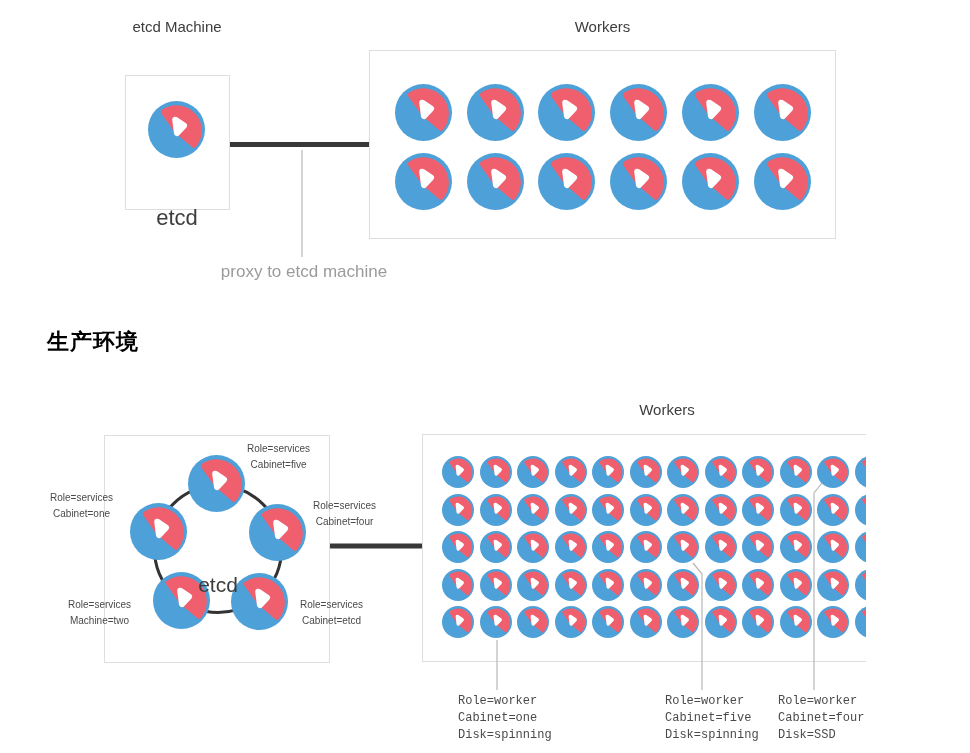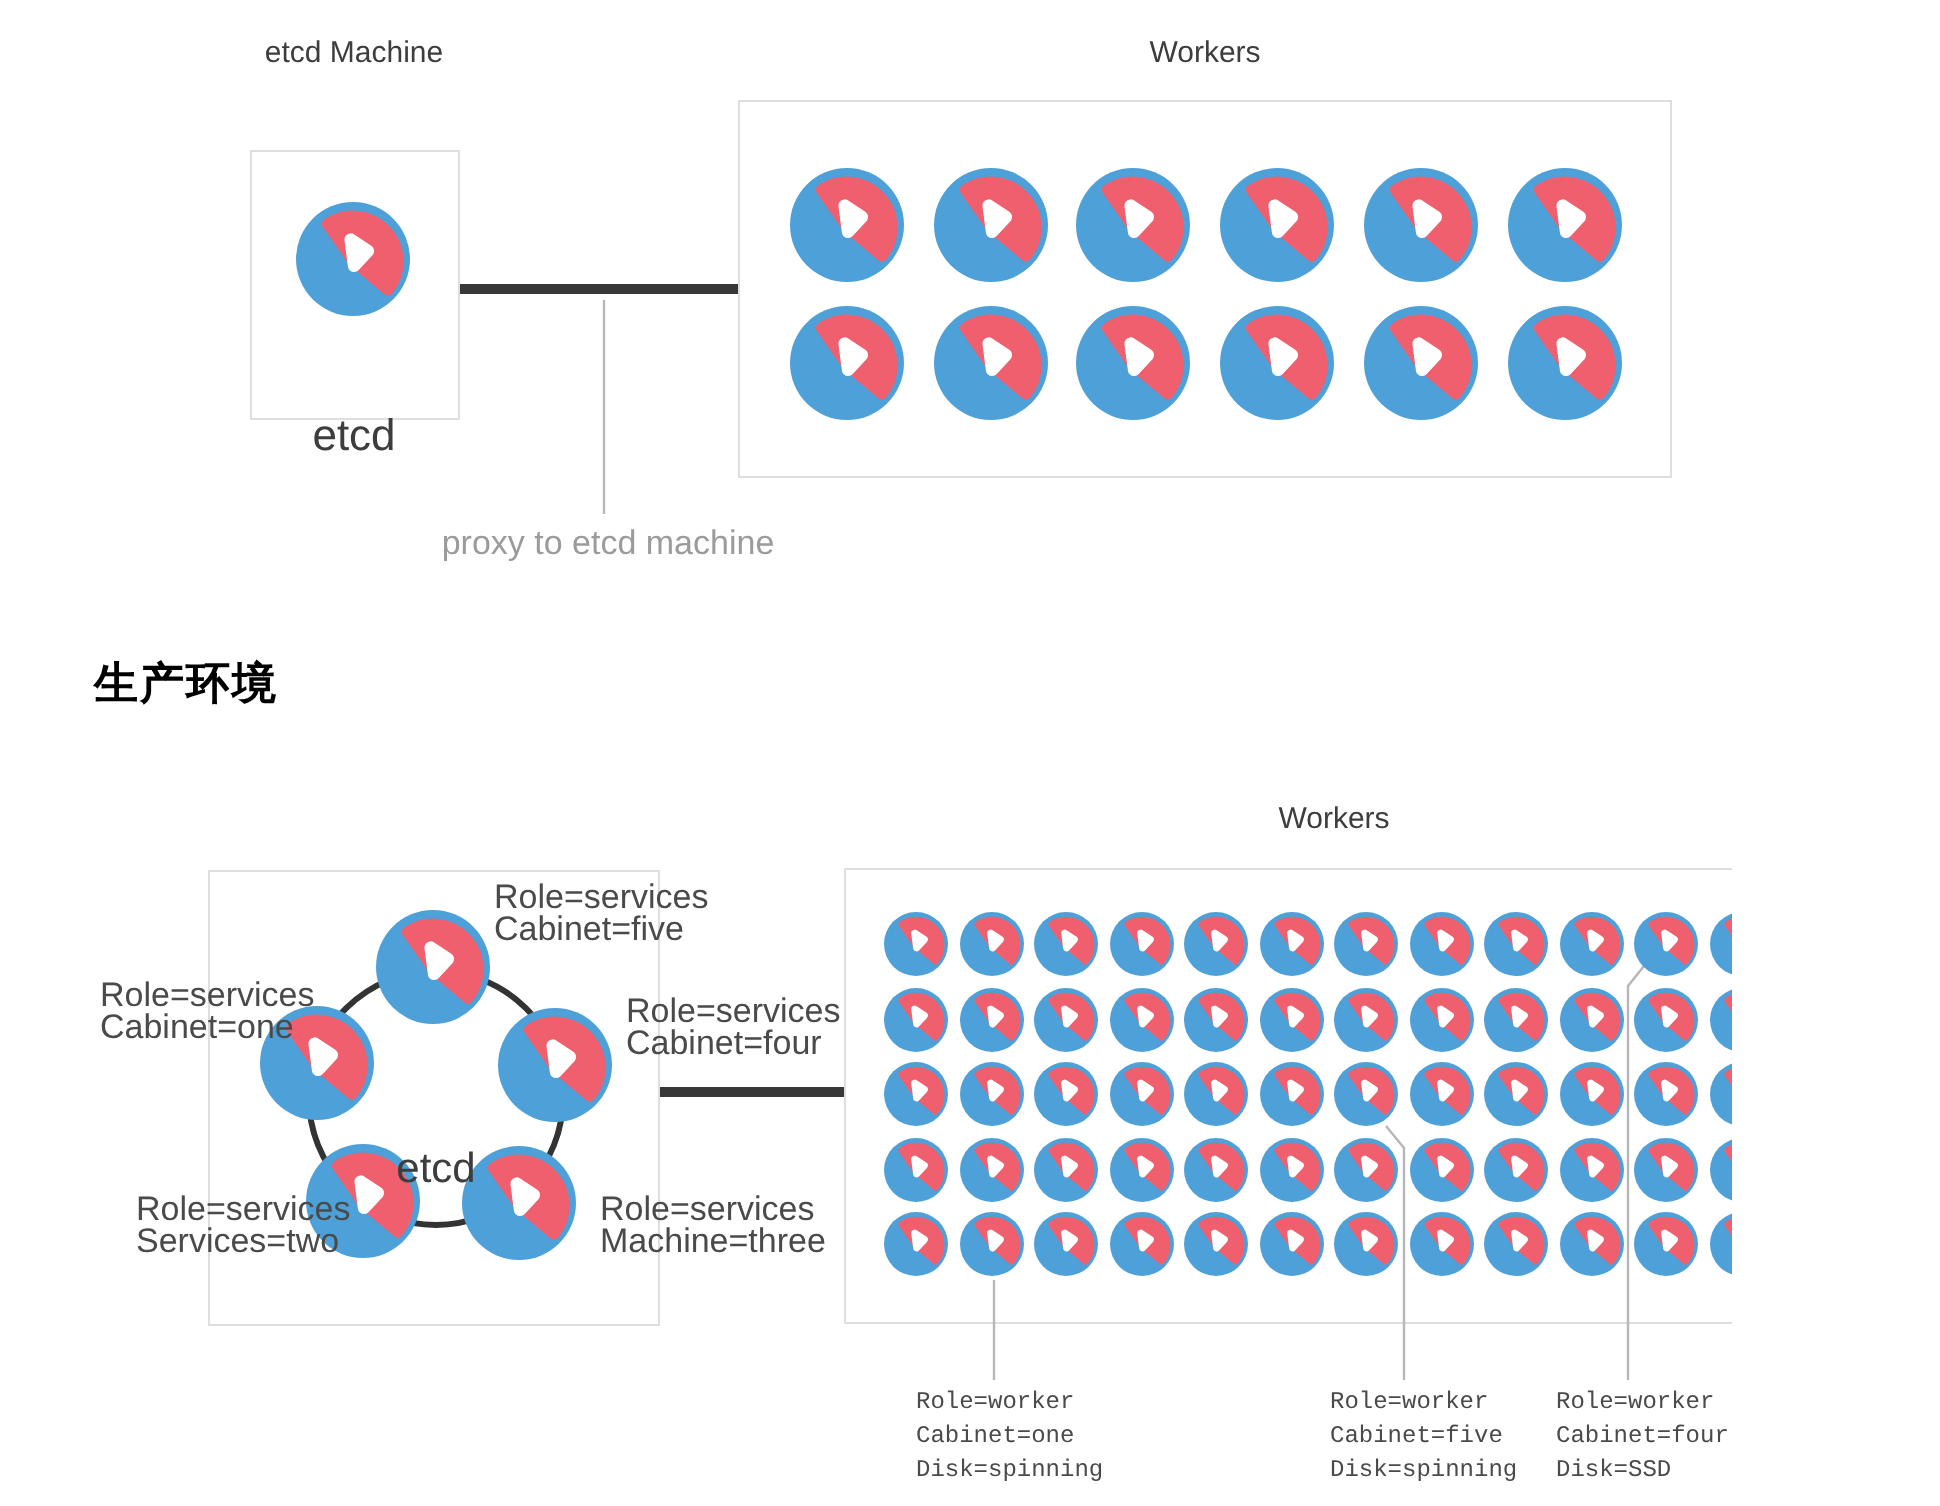--- a/index.html
+++ b/index.html
@@ -3,21 +3,21 @@
 <meta charset="utf-8">
 <style>
   html,body{margin:0;padding:0;background:#fff;}
   #canvas{
     position:relative;width:866px;height:753px;background:#fff;overflow:hidden;
     font-family:"Liberation Sans",sans-serif;
   }
   .box{position:absolute;background:#fff;border:1px solid var(--border);box-sizing:border-box;}
   .title{position:absolute;color:var(--text_dark);font-size:15px;text-align:center;white-space:nowrap;}
   .etcd-label{position:absolute;color:var(--text_dark);text-align:center;white-space:nowrap;margin-top:40px;}
-  .small-label{position:absolute;color:var(--text_label);font-size:17px;line-height:16px;white-space:nowrap;}
+  .small-label{position:absolute;color:var(--text_label);font-size:10px;line-height:16px;white-space:nowrap;text-align:center;}
   .worker-label{position:absolute;color:var(--text_label);font-size:12px;line-height:17px;white-space:nowrap;font-family:Liberation Mono, monospace;}
   .proxy-label{position:absolute;color:var(--text_muted);font-size:17px;text-align:center;white-space:nowrap;}
   .section-heading{
     position:absolute;left:47px;top:327px;font-family:Liberation Sans, sans-serif;
     font-size:22px;font-weight:bold;color:#000;letter-spacing:1px;white-space:nowrap;
   }
   .lines{position:absolute;left:0;top:0;pointer-events:none;}
   .logo{position:absolute;}
 </style>
 </head>
@@ -126,25 +126,25 @@
   <div class="small-label" style="left:50px;top:490px">
     <div>Role=services</div>
     <div>Cabinet=one</div>
   </div>
   <div class="small-label" style="left:313px;top:498px">
     <div>Role=services</div>
     <div>Cabinet=four</div>
   </div>
   <div class="small-label" style="left:68px;top:597px">
     <div>Role=services</div>
-    <div>Services=two</div>
+    <div>Machine=two</div>
   </div>
   <div class="small-label" style="left:300px;top:597px">
     <div>Role=services</div>
-    <div>Machine=three</div>
+    <div>Cabinet=etcd</div>
   </div>
 
   <div>
       <svg class="logo" viewBox="0 0 100 100" style="left: 442px; top: 456px; width: 32px; height: 32px;">
         <use href="#coreos"></use>
       </svg>
       <svg class="logo" viewBox="0 0 100 100" style="left: 479.5px; top: 456px; width: 32px; height: 32px;">
         <use href="#coreos"></use>
       </svg>
       <svg class="logo" viewBox="0 0 100 100" style="left: 517px; top: 456px; width: 32px; height: 32px;">

